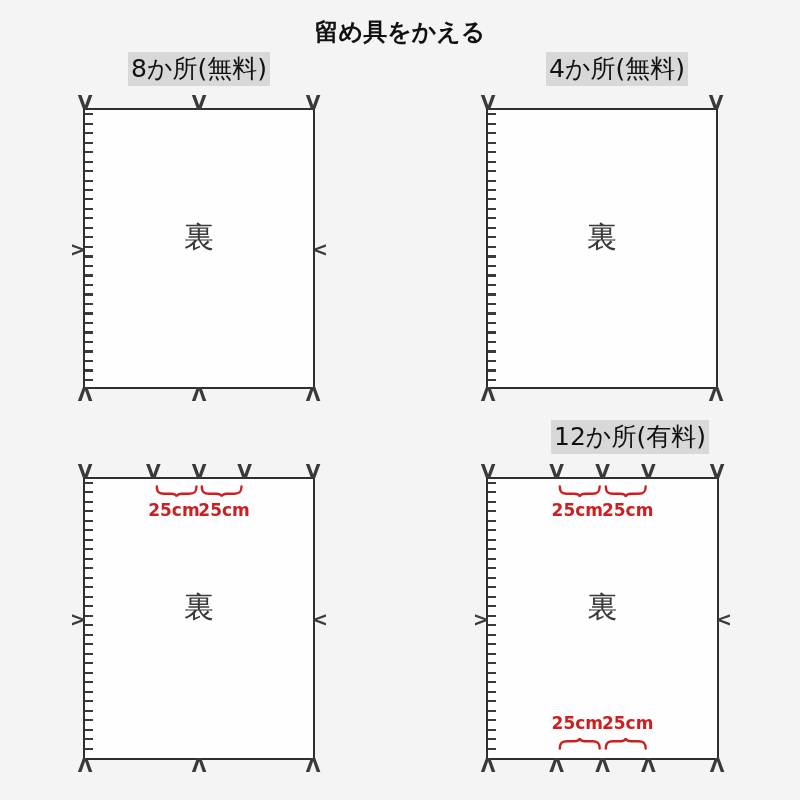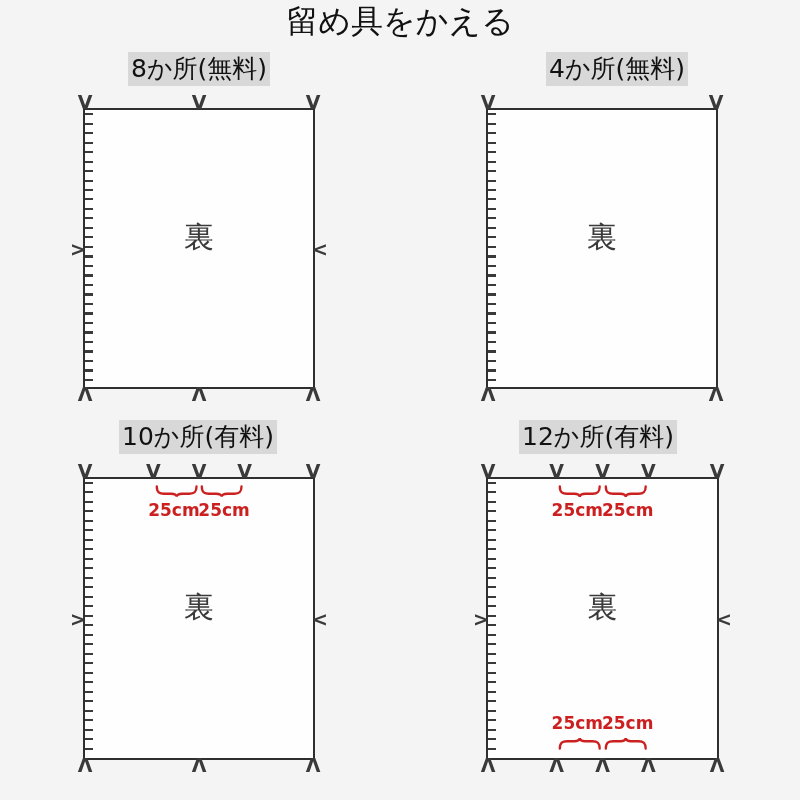--- a/index.html
+++ b/index.html
@@ -2,22 +2,22 @@
 <html style="--page_bg: #f4f4f4; --sheet_bg: #fefefe; --line: #2f2f2f; --mark: #3a3a3a; --label_bg: #d8d8d8; --text: #111111; --accent_red: #cc1f1f;"><head>
 <meta charset="utf-8">
 <style>
   :root{
     --page_bg:#f4f4f4; --sheet_bg:#fefefe; --line:#2f2f2f; --mark:#3a3a3a;
     --label_bg:#d8d8d8; --text:#111111; --accent_red:#cc1f1f;
   }
   html,body{margin:0;padding:0;}
   body{font-family:"DejaVu Sans","Liberation Sans",sans-serif;background:var(--page_bg);}
   .stage{position:relative;width:800px;height:800px;background:var(--page_bg);overflow:hidden;}
-  .title{position:absolute;top:0;left:50%;transform:translateX(-50%);
-    font-size:32px;font-weight:normal;color:var(--text);white-space:nowrap;}
+  .title{position:absolute;top:16px;left:50%;transform:translateX(-50%);
+    font-size:24px;font-weight:bold;color:var(--text);white-space:nowrap;}
   .plabel{position:absolute;transform:translateX(-50%);background:var(--label_bg);
     color:var(--text);font-size:25px;line-height:1.2;padding:2px 3px;white-space:nowrap;}
   .sheet{position:absolute;background:var(--sheet_bg);border:2px solid var(--line);box-sizing:border-box;}
   .stitches{position:absolute;left:0;top:3px;bottom:3px;width:8px;
     background:repeating-linear-gradient(to bottom,var(--mark) 0 2px,transparent 2px 9.5px);}
   .back{position:absolute;left:50%;top:46%;transform:translate(-50%,-50%);
     font-size:30px;color:var(--mark);}
   .mark{position:absolute;font-weight:bold;font-size:19px;line-height:1;color:var(--mark);}
   .mark.top{bottom:100%;transform:translateX(-50%);margin-bottom:-2px;}
   .mark.bottom{top:100%;transform:translateX(-50%);margin-top:-2px;}
@@ -30,21 +30,21 @@
   .b1{left:30.5%;width:19%;} .b2{left:50.5%;width:19%;}
   .mlabel{position:absolute;transform:translateX(-50%);color:var(--accent_red);
     font-weight:bold;font-size:17px;line-height:1;white-space:nowrap;}
   .mlabel.t{top:23px;} .mlabel.b{bottom:26px;}
   .ml1{left:39%;} .ml2{left:61%;}
   .s1{left:83px;top:108px;width:232px;height:281px;}
   .s2{left:486px;top:108px;width:232px;height:281px;}
   .s3{left:83px;top:477px;width:232px;height:283px;}
   .s4{left:486px;top:477px;width:233px;height:283px;}
   .l1{left:199px;top:52px;} .l2{left:602px;top:52px;margin-left:15px;}
-  .l3{left:198px;top:420px;} .l4{left:598px;top:420px;}
+  .l3{left:198px;top:420px;} .l4{left:630px;top:420px;}
 </style>
 </head>
 <body>
 
 <div class="stage">
 
   <div class="title">留め具をかえる</div>
 
   <div class="plabel l1">8か所(無料)</div>
   <div class="sheet s1">
@@ -63,21 +63,20 @@
   <div class="plabel l2">4か所(無料)</div>
   <div class="sheet s2">
     <div class="stitches"></div>
     <span class="back">裏</span>
     <span class="mark top p0">V</span>
     <span class="mark top p100">V</span>
     <span class="mark bottom p0">Λ</span>
     <span class="mark bottom p100">Λ</span>
   </div>
 
-  <div class="plabel l3">10か所(有料)</div>
   <div class="sheet s3">
     <div class="stitches"></div>
     <span class="back">裏</span>
     <span class="mark top p0">V</span>
     <span class="mark top p30">V</span>
     <span class="mark top p50">V</span>
     <span class="mark top p70">V</span>
     <span class="mark top p100">V</span>
     <span class="brace t b1">
       <svg viewBox="0 0 48 14" fill="none" stroke="currentColor" stroke-width="2.6" stroke-linecap="round">

